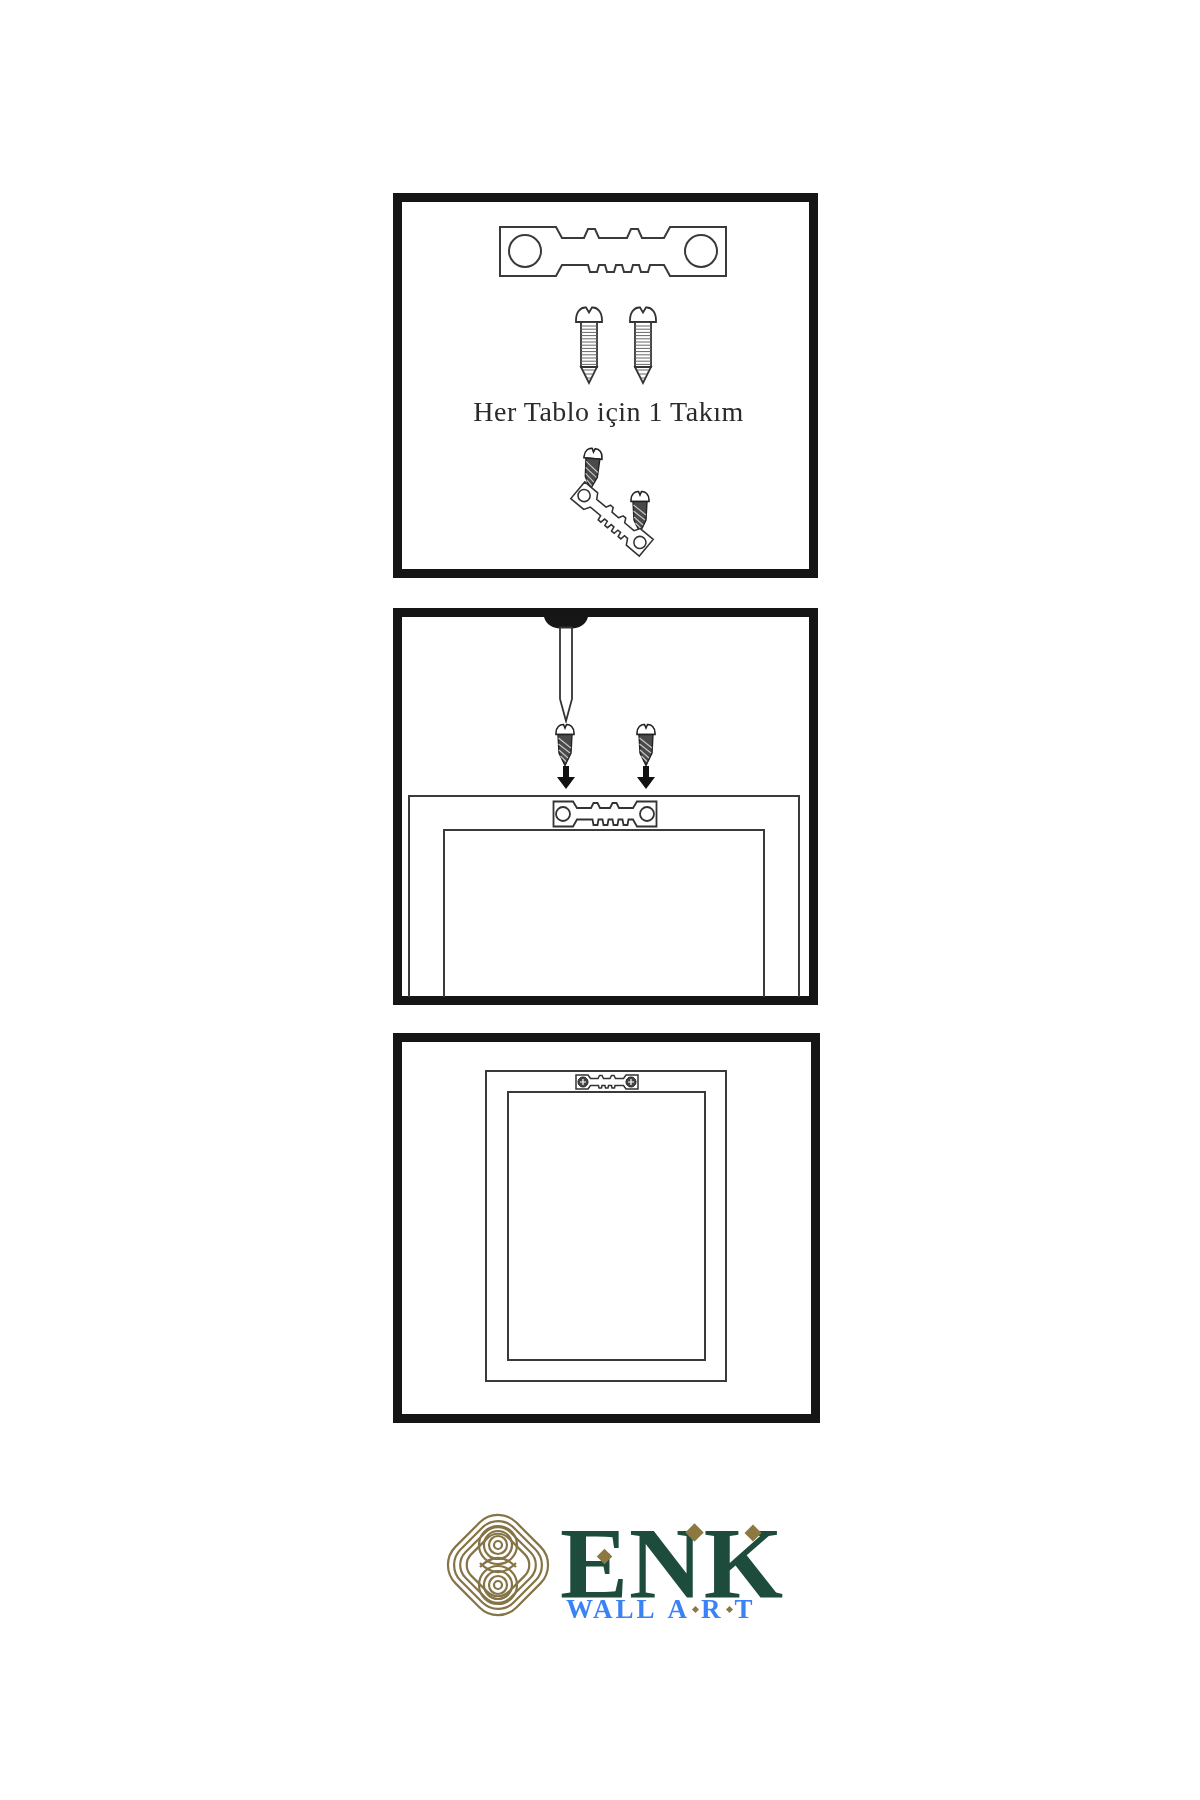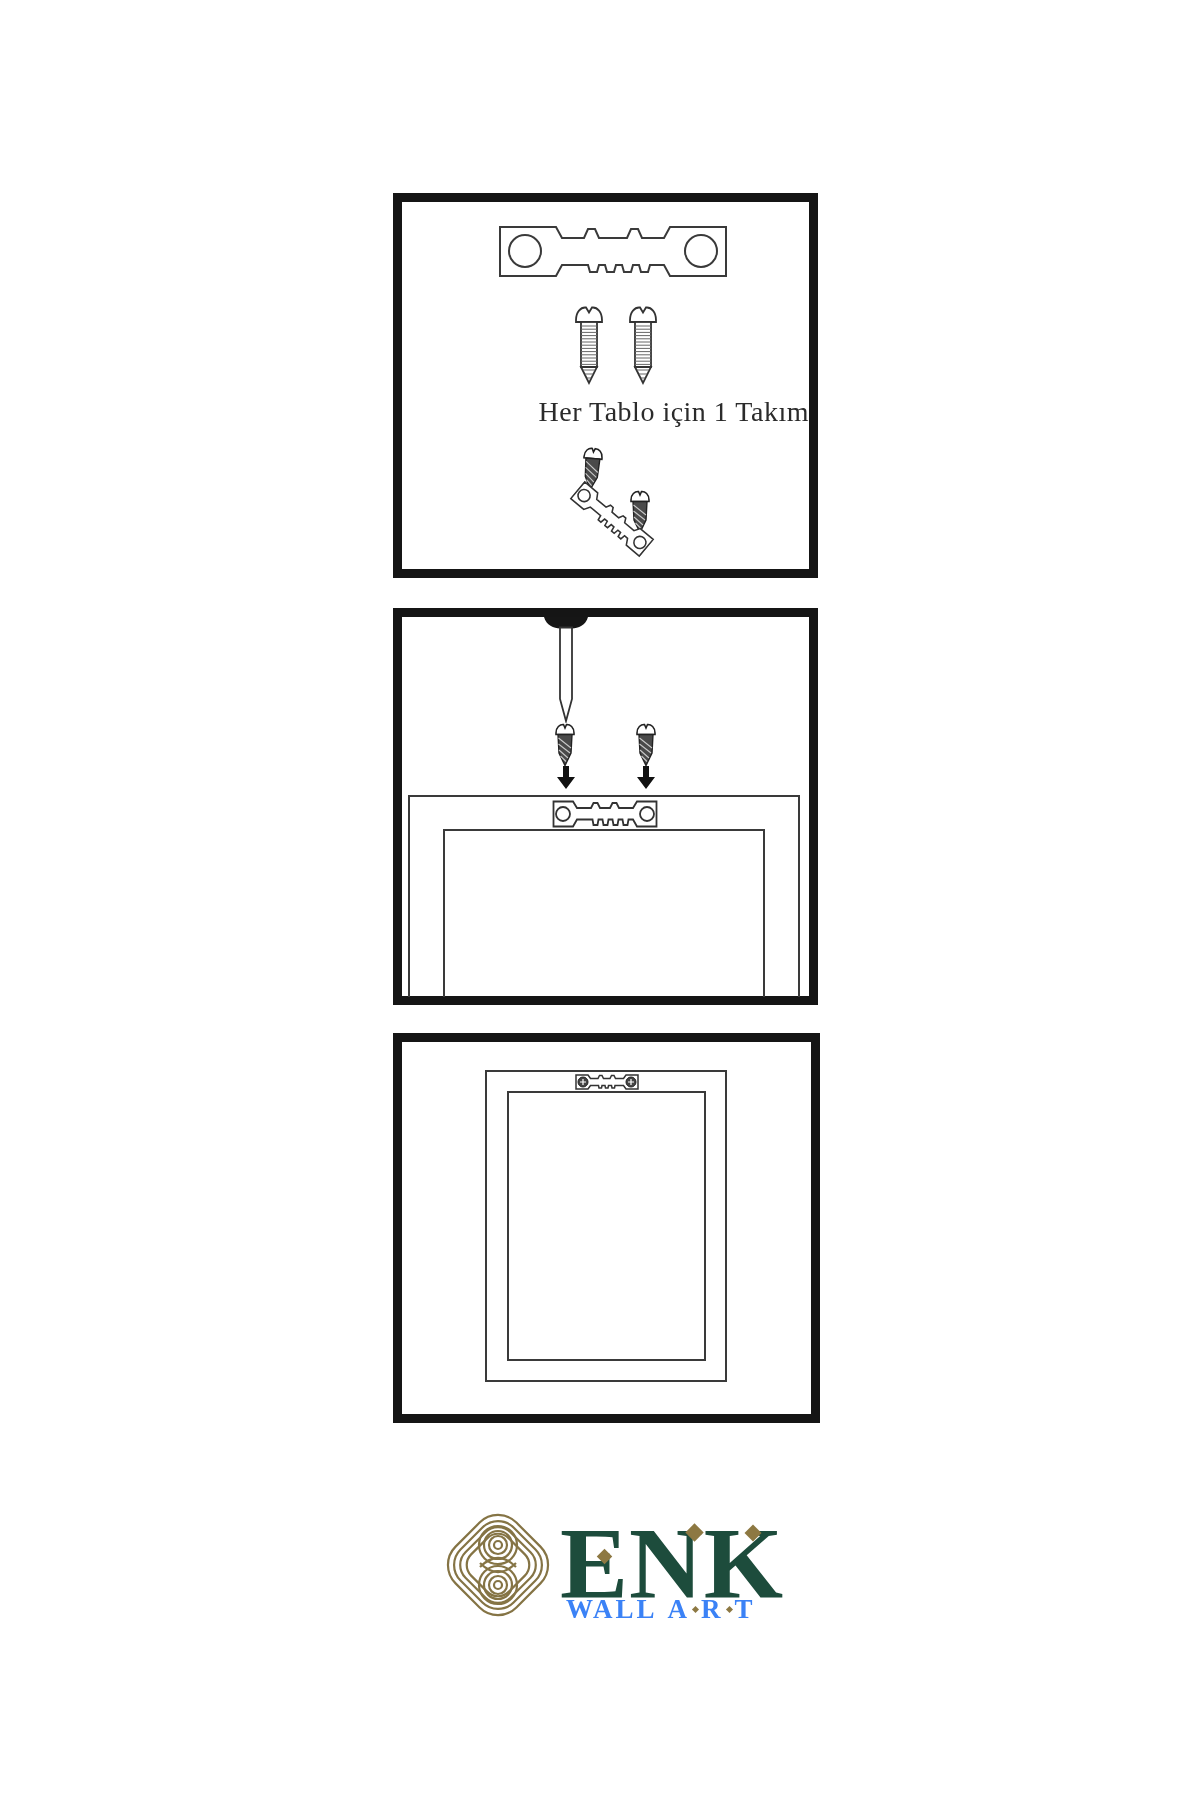--- a/index.html
+++ b/index.html
@@ -3,21 +3,21 @@
 <meta charset="utf-8">
 <style>
   html,body{margin:0;padding:0;background:#fff;}
   #canvas{position:relative;width:1200px;height:1800px;background:#ffffff;overflow:hidden;
           font-family:"Liberation Serif",serif;}
   .panel{position:absolute;left:393px;width:425px;border:9px solid #151515;background:#fff;box-sizing:border-box;}
   #panel-1{top:193px;height:385px;}
   #panel-2{top:608px;height:397px;}
   #panel-3{top:1033px;height:390px;width:427px;}
   .abs{position:absolute;}
-  .caption{position:absolute;left:6px;right:0;top:194px;text-align:right;
+  .caption{position:absolute;left:6px;right:0;top:194px;text-align:center;
            font-size:28px;letter-spacing:0.5px;color:#2b2b2b;}
   .frame-line{position:absolute;box-sizing:border-box;border:2px solid #3a3a3a;background:transparent;}
   .no-bottom{border-bottom:none;}
   .dia{position:absolute;background:#8d7842;transform:rotate(45deg);}
   .brand-name{position:absolute;left:560px;top:1505px;font-weight:bold;font-size:102px;
               line-height:102px;letter-spacing:1px;color:#1d4c3c;font-family:"Liberation Serif",serif;margin-top:8px;}
   .brand-sub{position:absolute;left:566px;top:1594px;display:inline-flex;align-items:center;
              color:#3b82f6;font-weight:bold;font-size:27px;letter-spacing:3px;
              font-family:"Liberation Serif",serif;}
   .brand-sub .gap{width:10px;}

